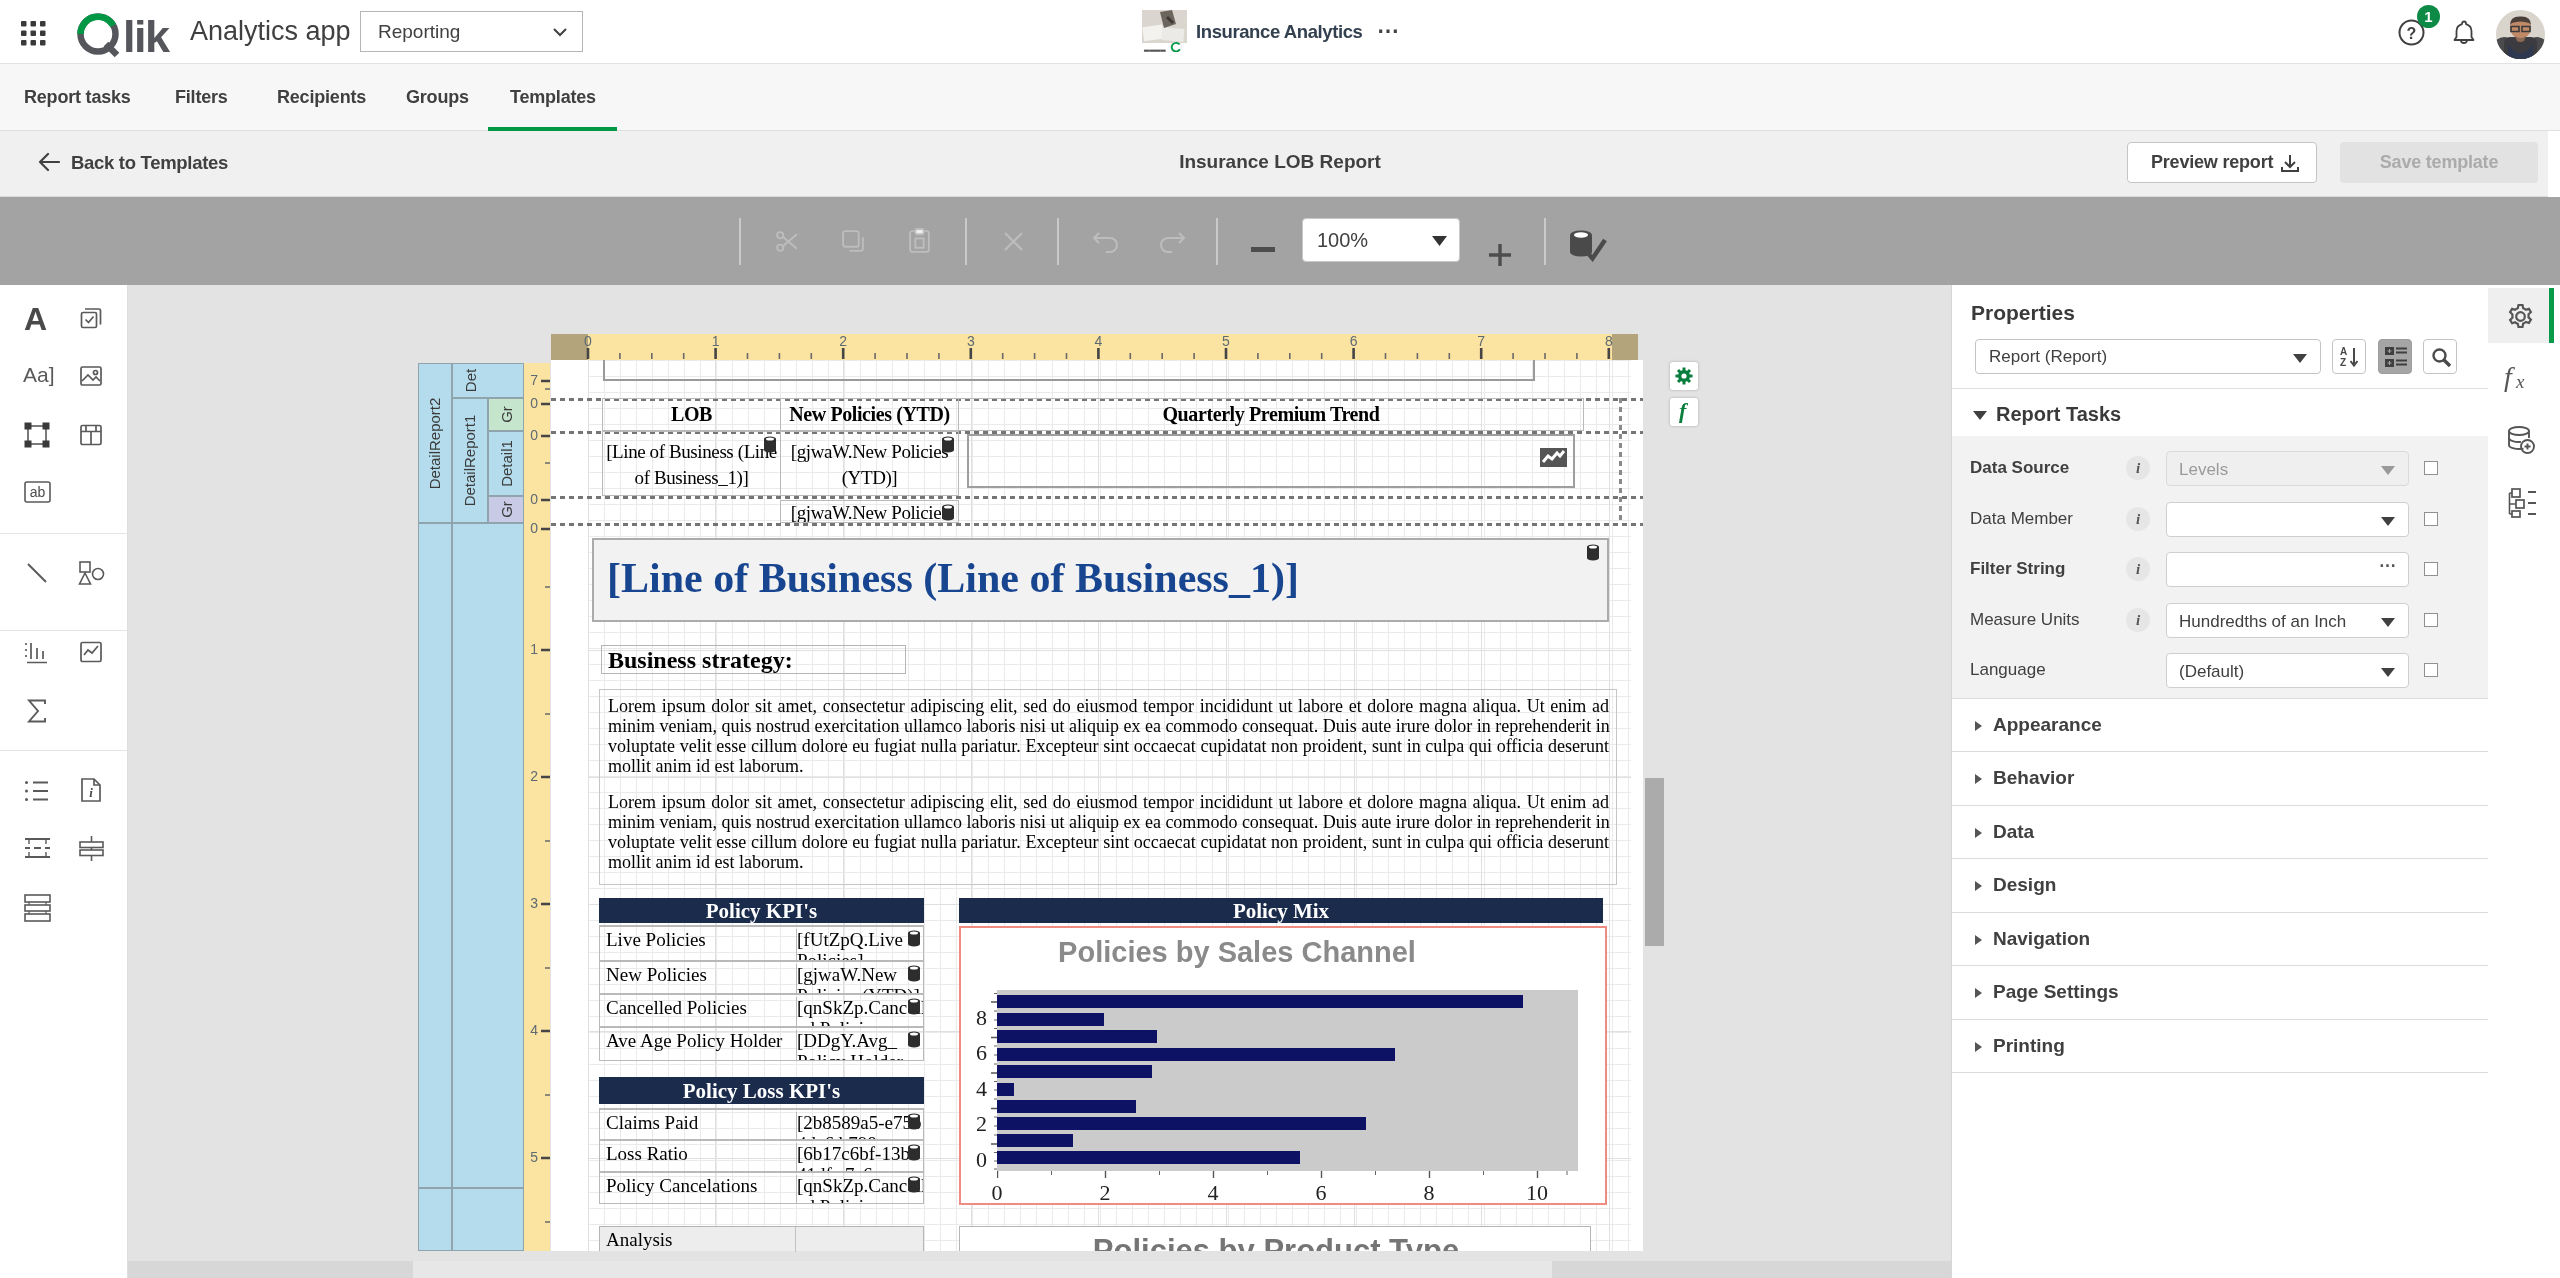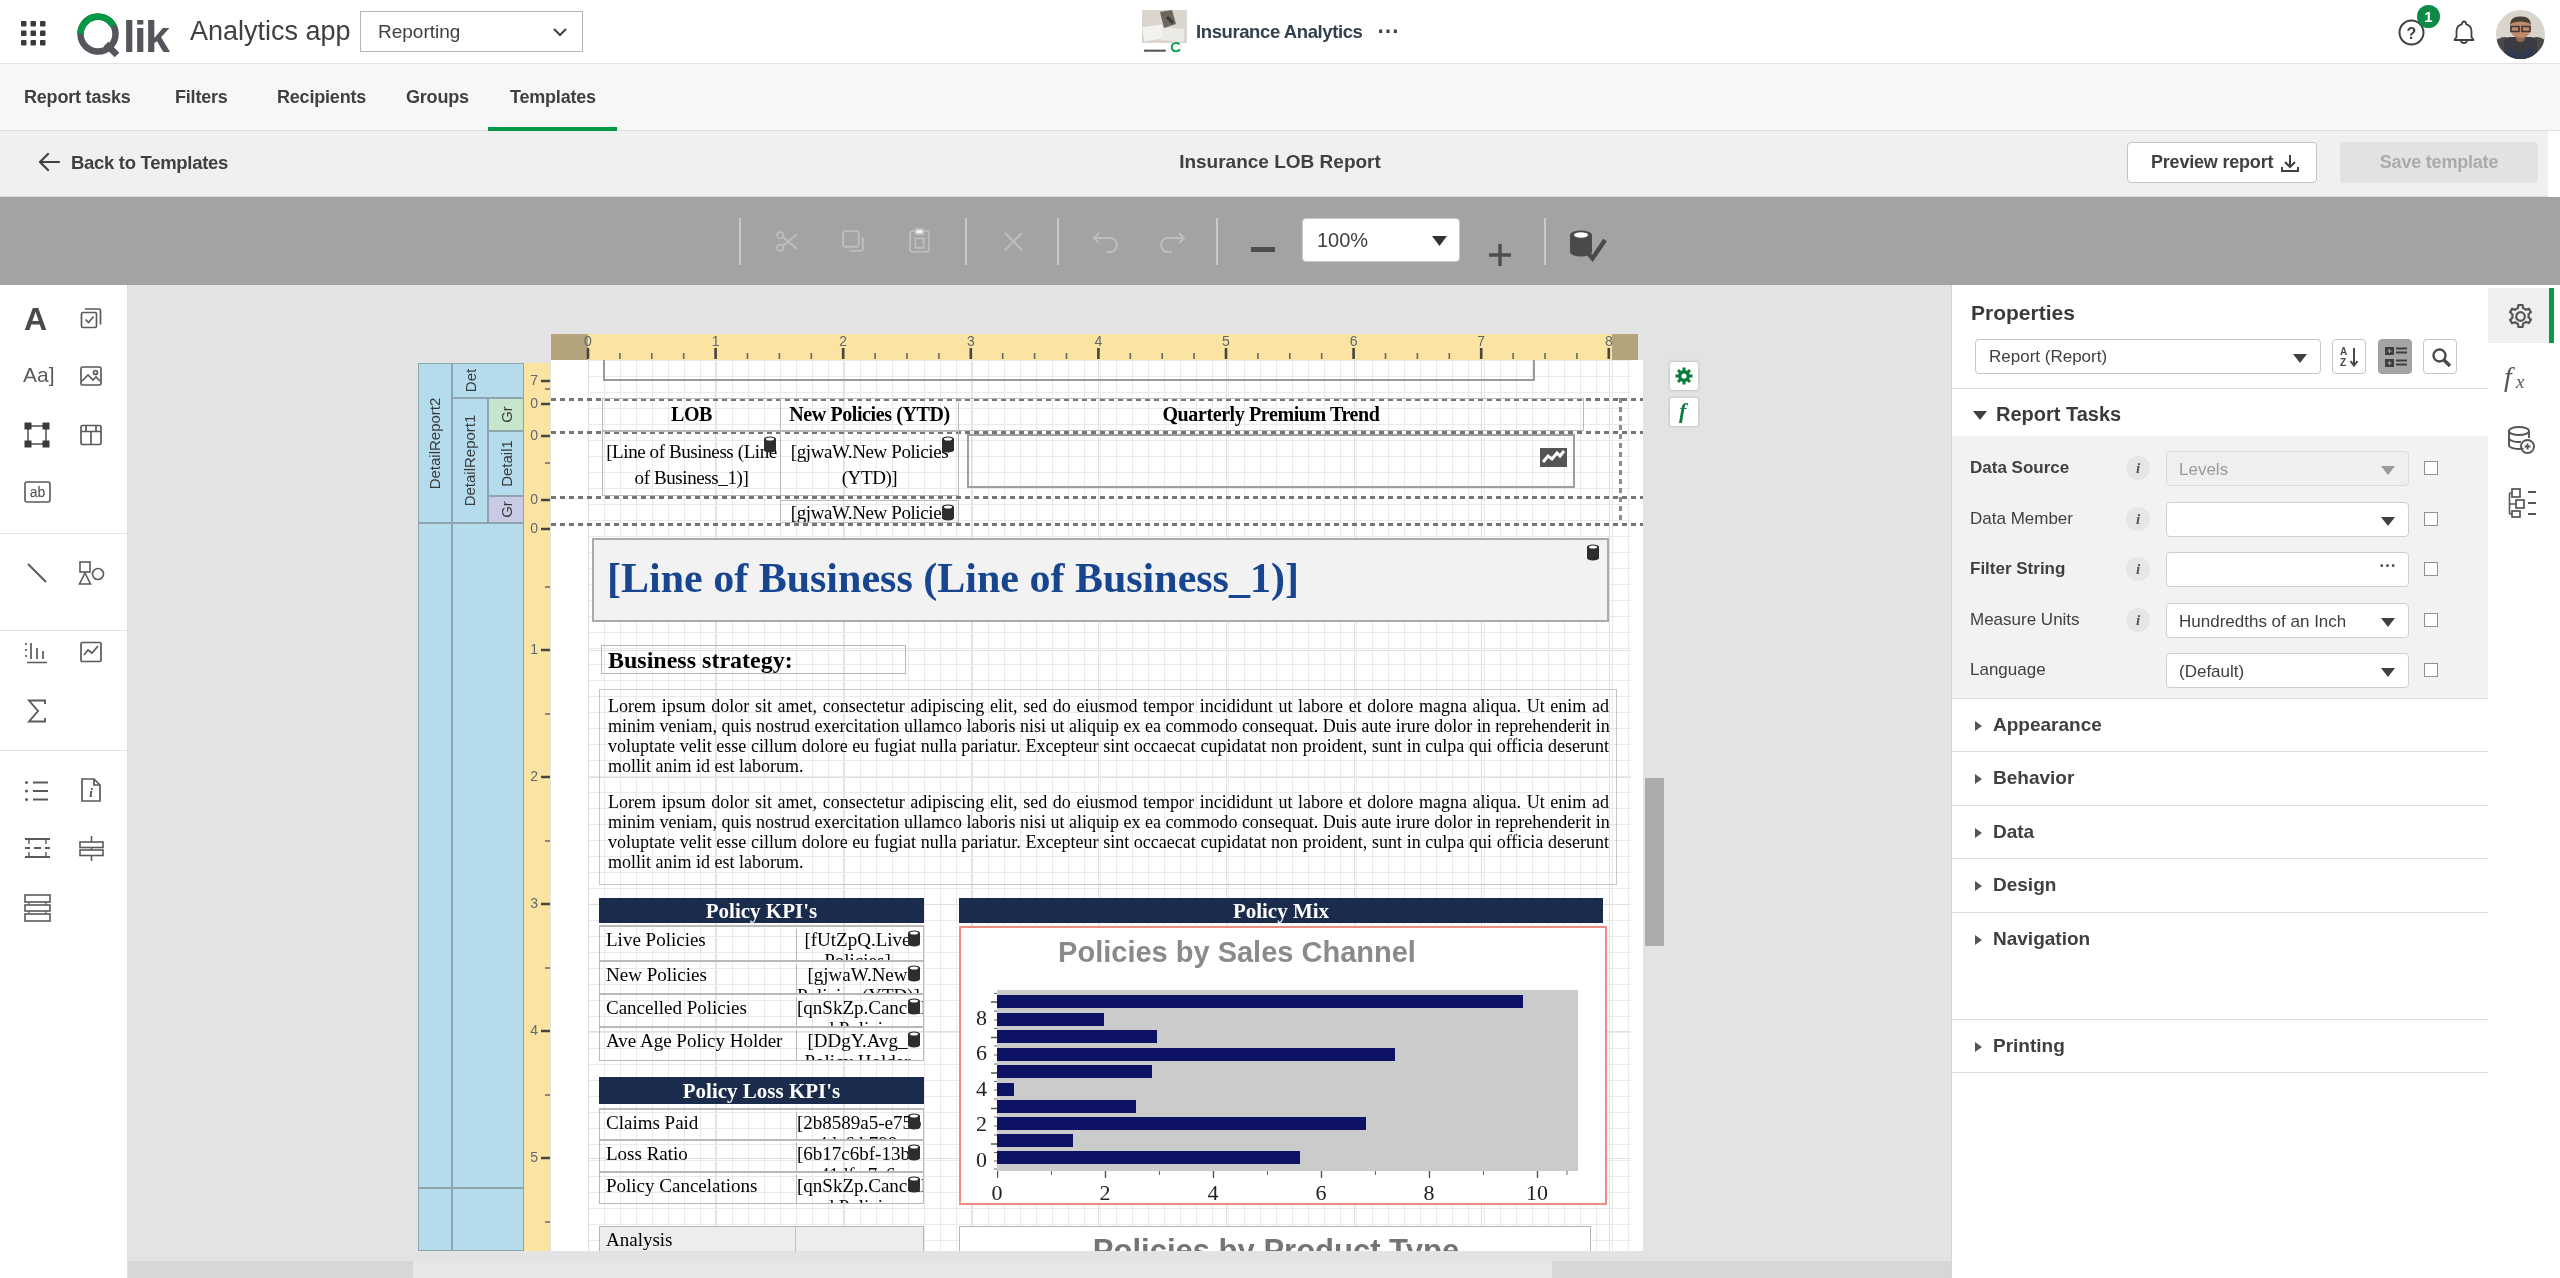--- a/index.html
+++ b/index.html
@@ -29,21 +29,21 @@
   #page { position:absolute; left:423px; top:75px; width:1092px; height:891px; background:#fff; }
   .ruler { position:absolute; background:#fbe3a1; }
   .band { position:absolute; overflow:hidden; }
   .bandlabel { position:absolute; left:0; top:0; width:100%; height:100%; display:flex; align-items:center; justify-content:center; }
   .bandlabel span { transform:rotate(-90deg); white-space:nowrap; font-size:15px; color:#3a3a3a; }
   .dashH { position:absolute; height:3px; background:repeating-linear-gradient(to right,#757575 0 5px,transparent 5px 9px); }
   .dashV { position:absolute; width:3px; background:repeating-linear-gradient(to bottom,#8a8a8a 0 5px,transparent 5px 9px); }
   .navyhdr { position:absolute; background:#1a2b4b; color:#fff; font-family:"Liberation Serif",serif; font-weight:bold; font-size:21px; text-align:center; }
   .cell { position:absolute; border:1px solid #b9b9b9; overflow:hidden; font-family:"Liberation Serif",serif; font-size:19px; color:#000; letter-spacing:-0.4px; }
   .cyl { position:absolute; width:14px; height:17px; }
-  .kprow { position:absolute; left:0; width:325px; border:1px solid #b9b9b9; box-shadow:0 -1px 0 #b9b9b9; overflow:hidden;text-align:center; }
+  .kprow { position:absolute; left:0; width:325px; border:1px solid #b9b9b9; box-shadow:0 -1px 0 #b9b9b9; overflow:hidden; }
   .kl { position:absolute; left:6px; top:2px; font-family:"Liberation Serif",serif; font-size:19px; color:#000; white-space:nowrap; }
   .kv { position:absolute; left:196px; top:2px; width:122px; font-family:"Liberation Serif",serif; font-size:19px; color:#000; line-height:21px; white-space:nowrap; border-left:1px solid #b9b9b9; padding-left:0; height:100%; }
   .chartbar { left:36px; height:13px; background:#0e1265; }
   .ylab { position:absolute; left:0px; width:26px; text-align:right; font-family:"Liberation Serif",serif; font-size:22px; color:#222; }
   .xlab { position:absolute; top:252px; width:60px; text-align:center; font-family:"Liberation Serif",serif; font-size:22px; color:#222; }
   .prow-label { position:absolute; left:18px; font-size:17px; color:#404040; }
   .ibadge { position:absolute; width:24px; height:24px; border-radius:50%; background:#e6e6e6; color:#555; font-family:"Liberation Serif",serif; font-style:italic; font-weight:bold; font-size:15px; text-align:center; line-height:24px; }
   .psel { position:absolute; height:35px; border:1px solid #cfcfcf; border-radius:4px; background:#fff; font-size:17px; color:#404040; }
   .psel .txt { position:absolute; left:12px; top:8px; }
   .pchk { position:absolute; width:14px; height:14px; border:1.5px solid #909090; background:#fff; }
@@ -704,20 +704,24 @@
         <div class="t">Data</div>
       </div>
   <div class="sect" style="top:573px">
         <div class="tri"></div>
         <div class="t">Design</div>
       </div>
   <div class="sect" style="top:627px">
         <div class="tri"></div>
         <div class="t">Navigation</div>
       </div>
+  <div class="sect" style="top:680px">
+        <div class="tri"></div>
+        <div class="t">Page Settings</div>
+      </div>
   <div class="sect" style="top:734px">
         <div class="tri"></div>
         <div class="t">Printing</div>
       </div>
   <div class="abs" style="left:0;top:787px;width:537px;height:1px;background:#dcdcdc"></div>
 </div>
 
 <div id="minibar" class="abs">
   <div class="abs" style="left:0;top:3px;width:61px;height:55px;background:#efefef"></div>
   <div class="abs" style="left:61px;top:3px;width:5px;height:55px;background:#089949"></div>

